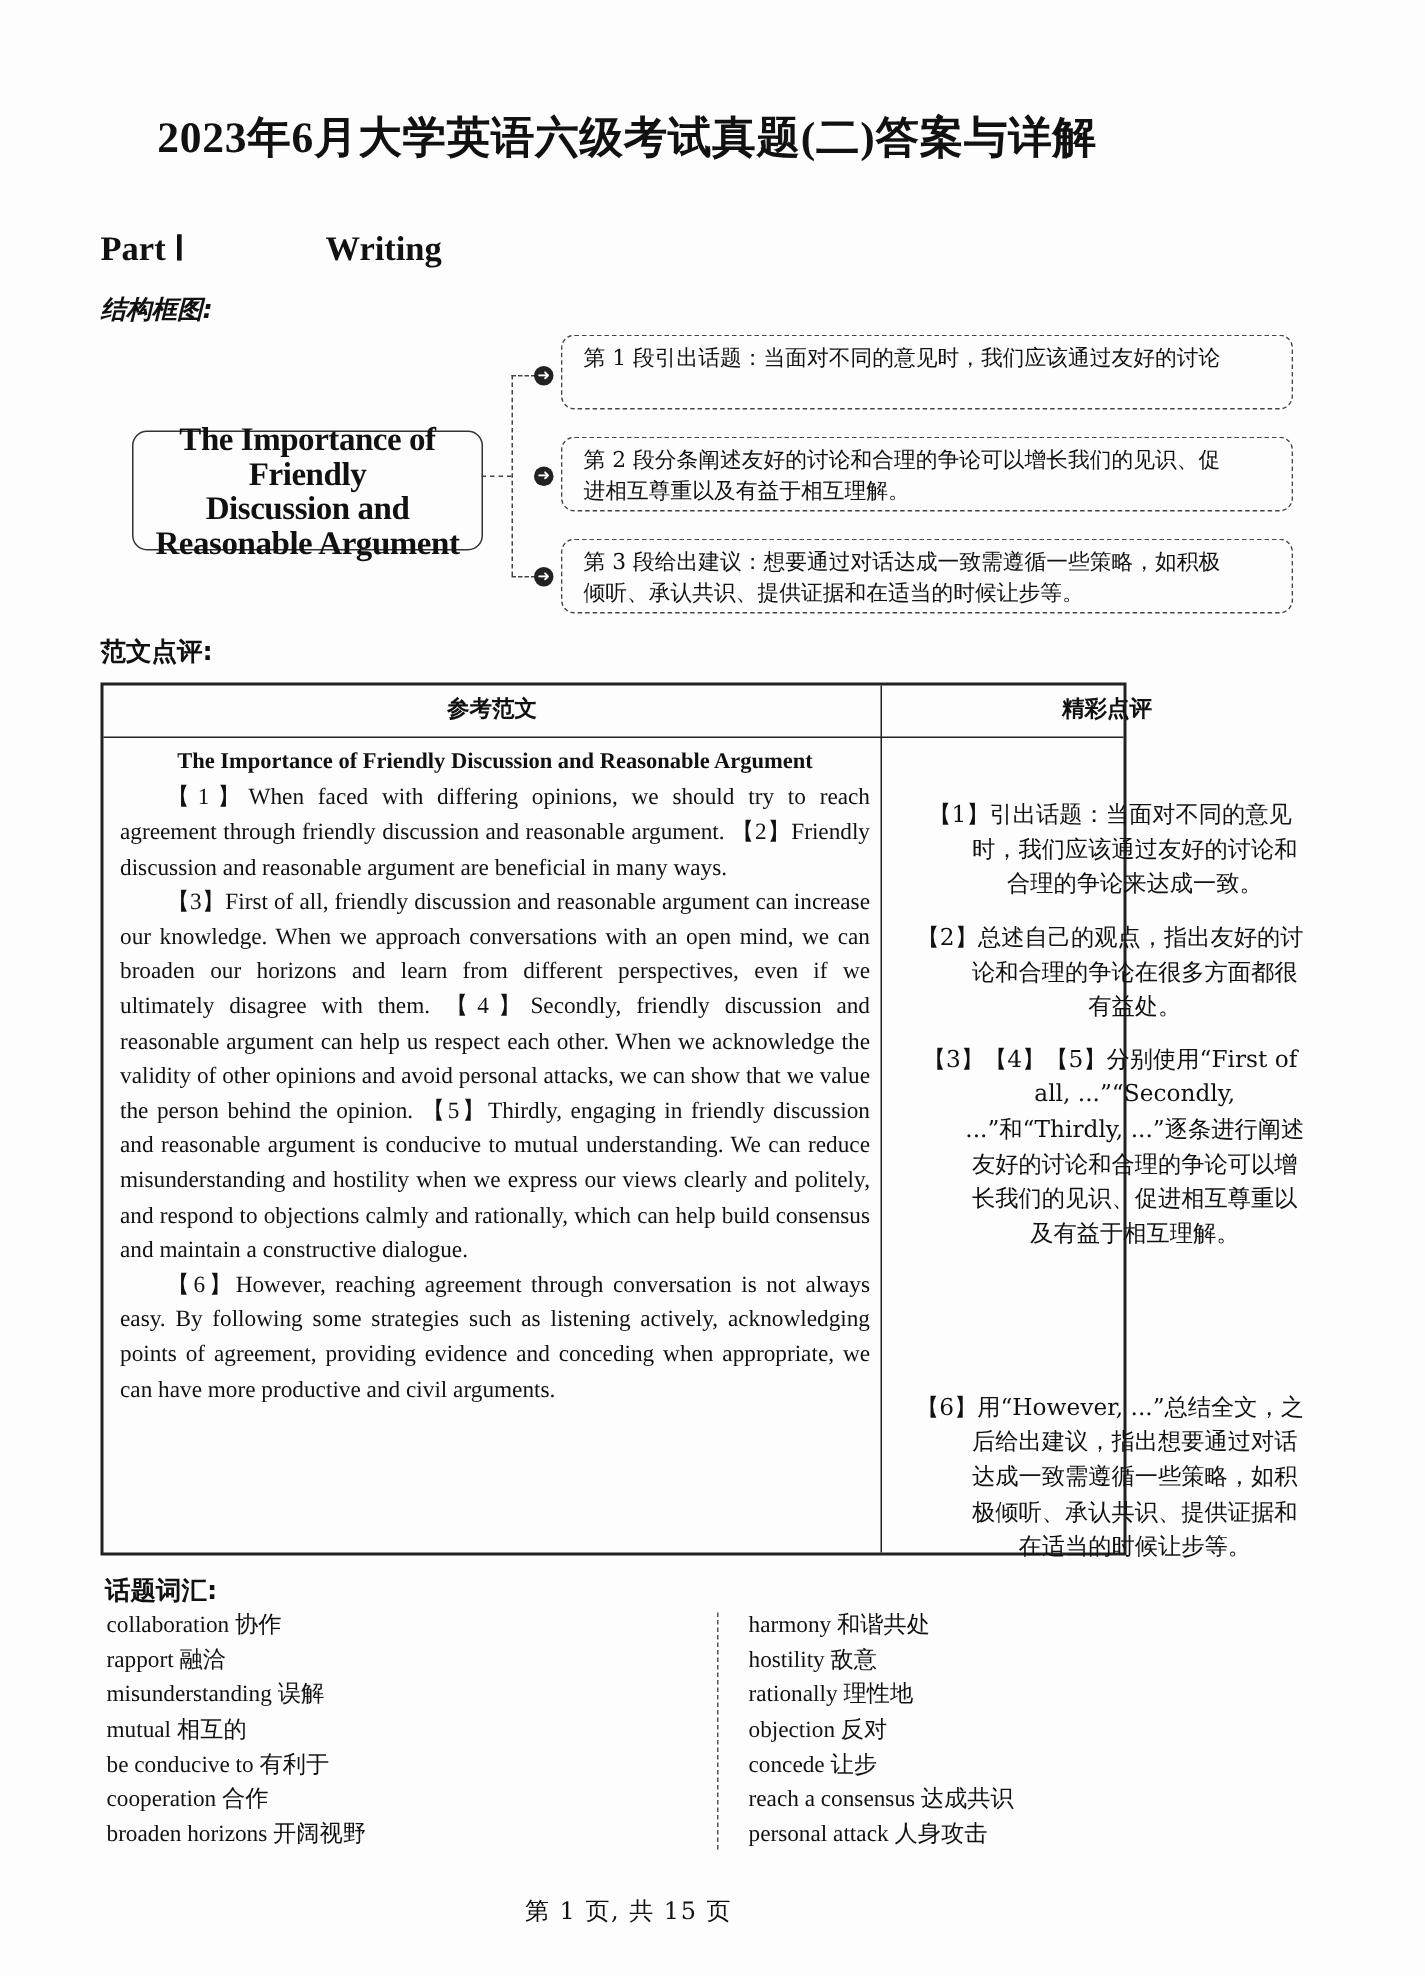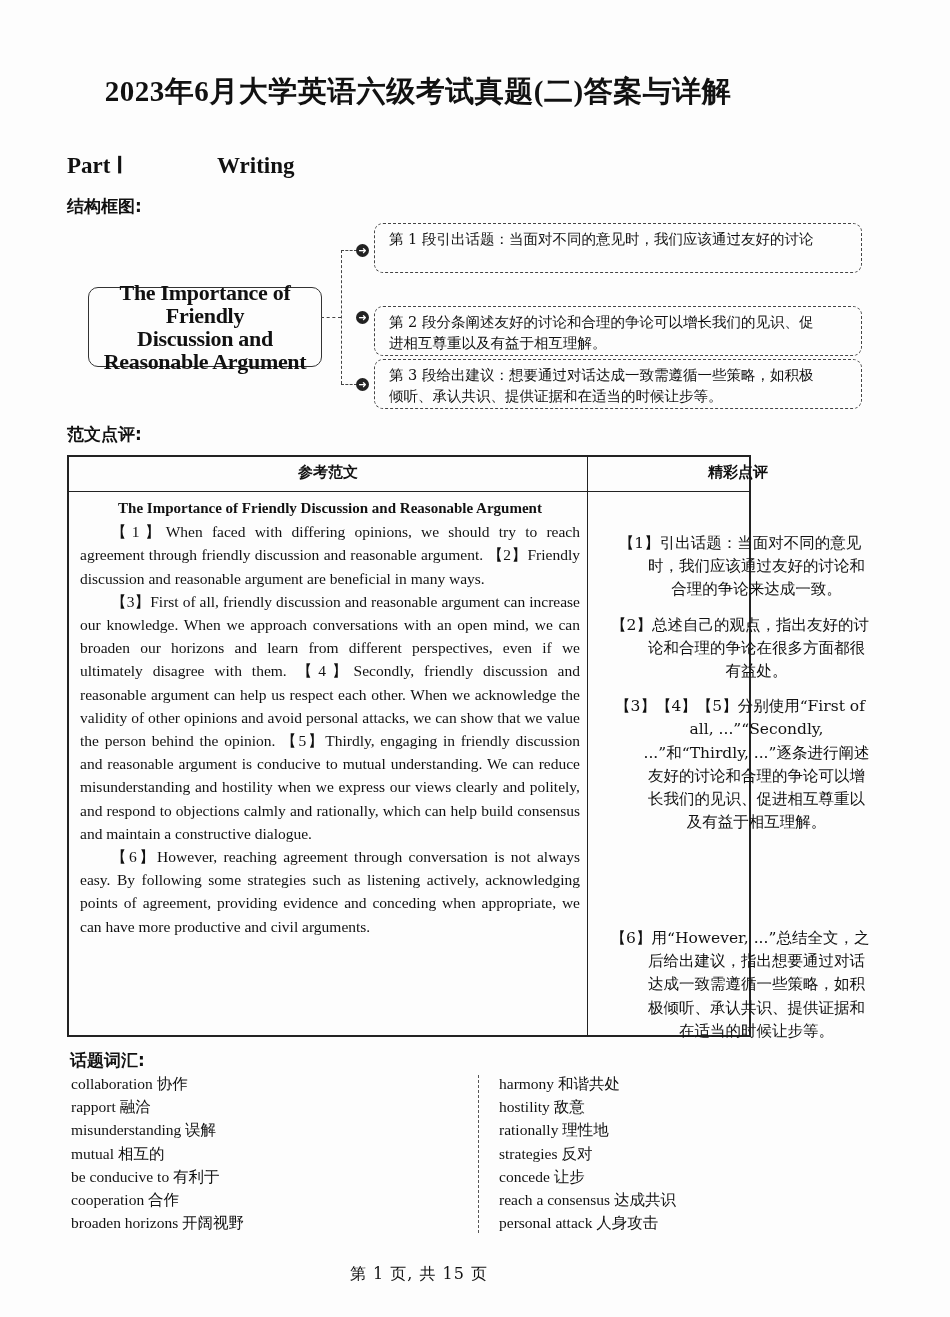--- a/index.html
+++ b/index.html
@@ -72,41 +72,41 @@
 </style>
 </head>
 <body>
 
 <div class="abs page-title">2023年6月大学英语六级考试真题(二)答案与详解</div>
 
 <div class="abs part-heading">
   <span class="part-num">Part Ⅰ</span><span>Writing</span>
 </div>
 
-<div class="abs section-label" style="left:67px; top:195px;">结构框图:</div>
+<div class="abs section-label" style="left:67px; top:195px;font-style:italic;">结构框图:</div>
 
 <div class="abs topic-box">
   <div>
     <div>The Importance of Friendly</div>
     <div>Discussion and</div>
     <div>Reasonable Argument</div>
   </div>
 </div>
 <div class="abs branch-line-h" style="left:321px; top:317px; width:20px;"></div>
 <div class="abs branch-line-v" style="left:341px; top:250px; height:134px;"></div>
 <div class="abs branch-line-h" style="left:341px; top:250px; width:16px;"></div>
 <div class="abs branch-line-h" style="left:341px; top:384px; width:16px;"></div>
 <div class="abs arrow-dot" style="left:356px; top:244px;">➜</div>
 <div class="abs arrow-dot" style="left:356px; top:311px;">➜</div>
 <div class="abs arrow-dot" style="left:356px; top:378px;">➜</div>
 
 <div class="abs outline-box" style="top:223px;">
   <div>第 1 段引出话题：当面对不同的意见时，我们应该通过友好的讨论</div>
 </div>
-<div class="abs outline-box" style="top:306px;">
+<div class="abs outline-box" style="top:291px;">
   <div>第 2 段分条阐述友好的讨论和合理的争论可以增长我们的见识、促</div>
   <div>进相互尊重以及有益于相互理解。</div>
 </div>
 <div class="abs outline-box" style="top:359px;">
   <div>第 3 段给出建议：想要通过对话达成一致需遵循一些策略，如积极</div>
   <div>倾听、承认共识、提供证据和在适当的时候让步等。</div>
 </div>
 
 <div class="abs section-label" style="left:67px; top:423px;">范文点评:</div>
 
@@ -141,19 +141,19 @@
   <div>mutual 相互的</div>
   <div>be conducive to 有利于</div>
   <div>cooperation 合作</div>
   <div>broaden horizons 开阔视野</div>
 </div>
 <div class="abs vocab-divider"></div>
 <div class="abs vocab-col" style="left:499px; top:1072px;">
   <div>harmony 和谐共处</div>
   <div>hostility 敌意</div>
   <div>rationally 理性地</div>
-  <div>strategies 反对</div>
+  <div>objection 反对</div>
   <div>concede 让步</div>
   <div>reach a consensus 达成共识</div>
   <div>personal attack 人身攻击</div>
 </div>
 
 <div class="abs footer">第 1 页, 共 15 页</div>
 
 </body></html>

